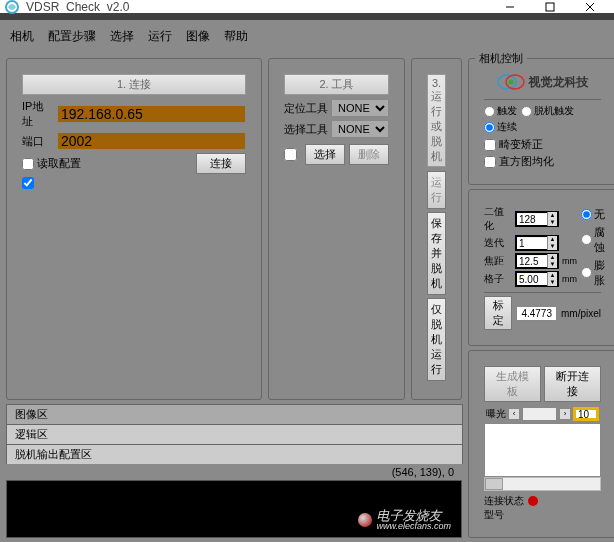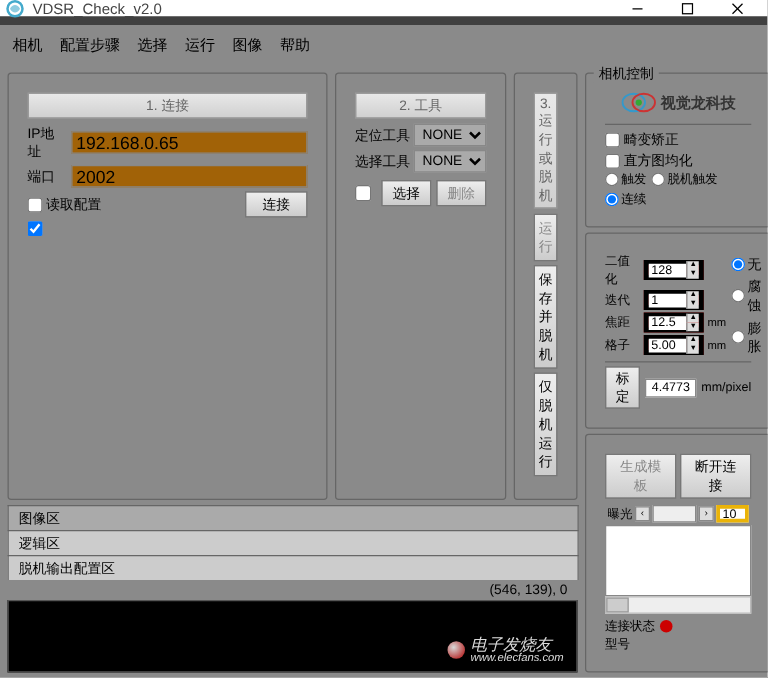--- a/index.html
+++ b/index.html
@@ -55,21 +55,21 @@
 .logo { display: flex; align-items: center; gap: 4px; justify-content: center; padding: 4px 0; }
 .logo svg { flex-shrink: 0; }
 .logo span { font-weight: bold; font-size: 12px; color: #333; }
 
 .radios { display: flex; flex-wrap: wrap; gap: 2px 4px; font-size: 10px; }
 .radio { display: flex; align-items: center; gap: 2px; }
 .radio input { width: 11px; height: 11px; }
 
 .paramrow { display: flex; align-items: center; gap: 3px; font-size: 10px; margin-bottom: 2px; }
 .paramrow label { width: 28px; }
-.spinner { display: flex; align-items: center; border: 4px solid #000000; background: #b91c1c; height: 16px; }
+.spinner { display: flex; align-items: center; border: 2px solid #000000; background: #fef9c3; height: 16px; }
 .spinner input { width: 30px; border: none; font-size: 10px; padding: 0 2px; }
 .spinner .arrows { display: flex; flex-direction: column; }
 .spinner .arrow { width: 10px; height: 7px; background: #ddd; border-left: 1px solid #888; font-size: 6px; line-height: 7px; text-align: center; }
 
 .twocol { display: flex; gap: 4px; }
 .twocol > div:first-child { flex: 1.3; }
 .twocol > div:last-child { flex: 1; display: flex; flex-direction: column; justify-content: space-around; }
 
 .calibrow { display: flex; align-items: center; gap: 4px; font-size: 10px; }
 .calibrow .val { border: 1px solid #888; background: #fff; padding: 1px 4px; width: 46px; text-align: right; }
@@ -203,42 +203,42 @@
       <span class="gtitle">相机控制</span>
       <div class="logo">
         <svg width="28" height="18" viewBox="0 0 28 18">
             <ellipse cx="10" cy="9" rx="9" ry="7" fill="none" stroke="#39c" stroke-width="1.5"></ellipse>
             <ellipse cx="18" cy="9" rx="9" ry="7" fill="none" stroke="#c33" stroke-width="1.5"></ellipse>
             <circle cx="14" cy="9" r="2.5" fill="#3a3"></circle>
           </svg>
         <span>视觉龙科技</span>
       </div>
       <div style="height:1px;background:#666;margin:4px 0"></div>
+      <div class="radios">
+        <label class="radio">
+            <input type="radio" name="m1" style="">
+            <span>触发</span>
+          </label>
+        <label class="radio">
+            <input type="radio" name="m1" style="">
+            <span>脱机触发</span>
+          </label>
+        <label class="radio">
+            <input type="radio" name="m1" checked="" style="">
+            <span>连续</span>
+          </label>
+      </div>
       <div class="radios" style="margin-top:3px">
         <label class="chk">
             <input type="checkbox" style="">
             <span>畸变矫正</span>
           </label>
         <label class="chk">
             <input type="checkbox" style="">
             <span>直方图均化</span>
-          </label>
-      </div>
-      <div class="radios">
-        <label class="radio">
-            <input type="radio" name="m1" style="">
-            <span>触发</span>
-          </label>
-        <label class="radio">
-            <input type="radio" name="m1" style="">
-            <span>脱机触发</span>
-          </label>
-        <label class="radio">
-            <input type="radio" name="m1" checked="" style="">
-            <span>连续</span>
           </label>
       </div>
     </div>
 
     <div class="group">
       <div class="twocol">
         <div>
           <div class="paramrow">
             <label>二值化</label>
             <div class="spinner">

